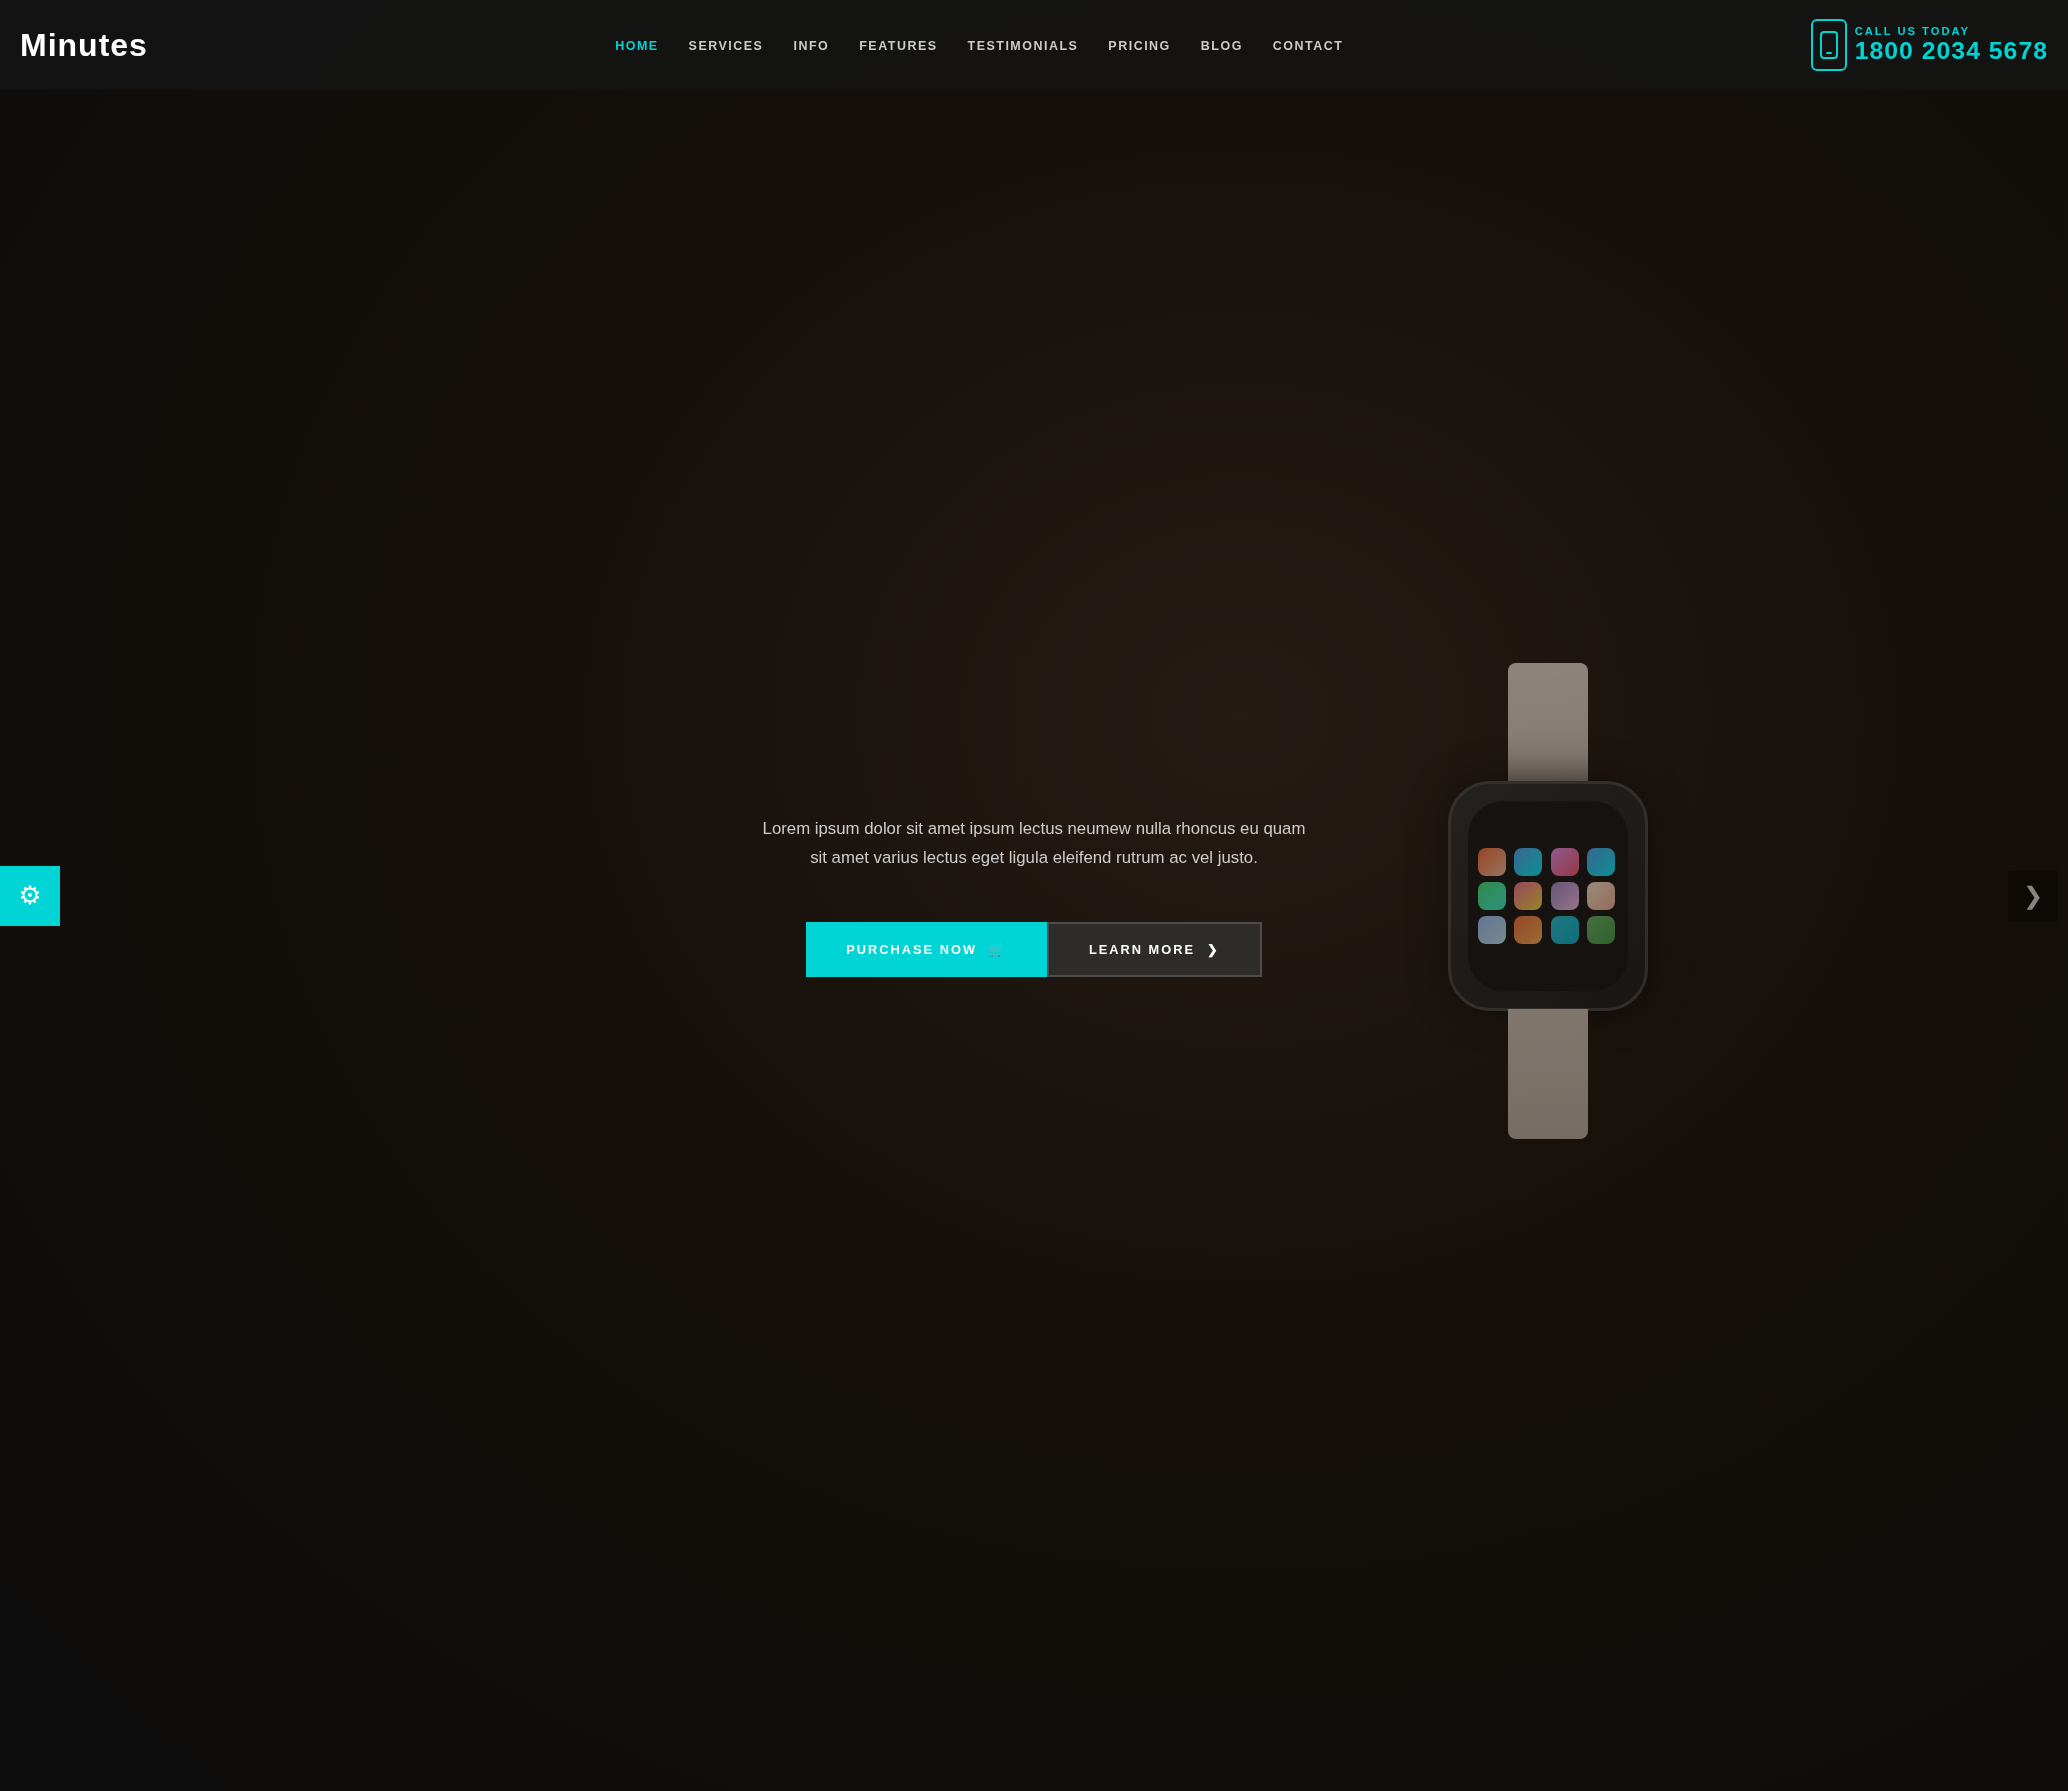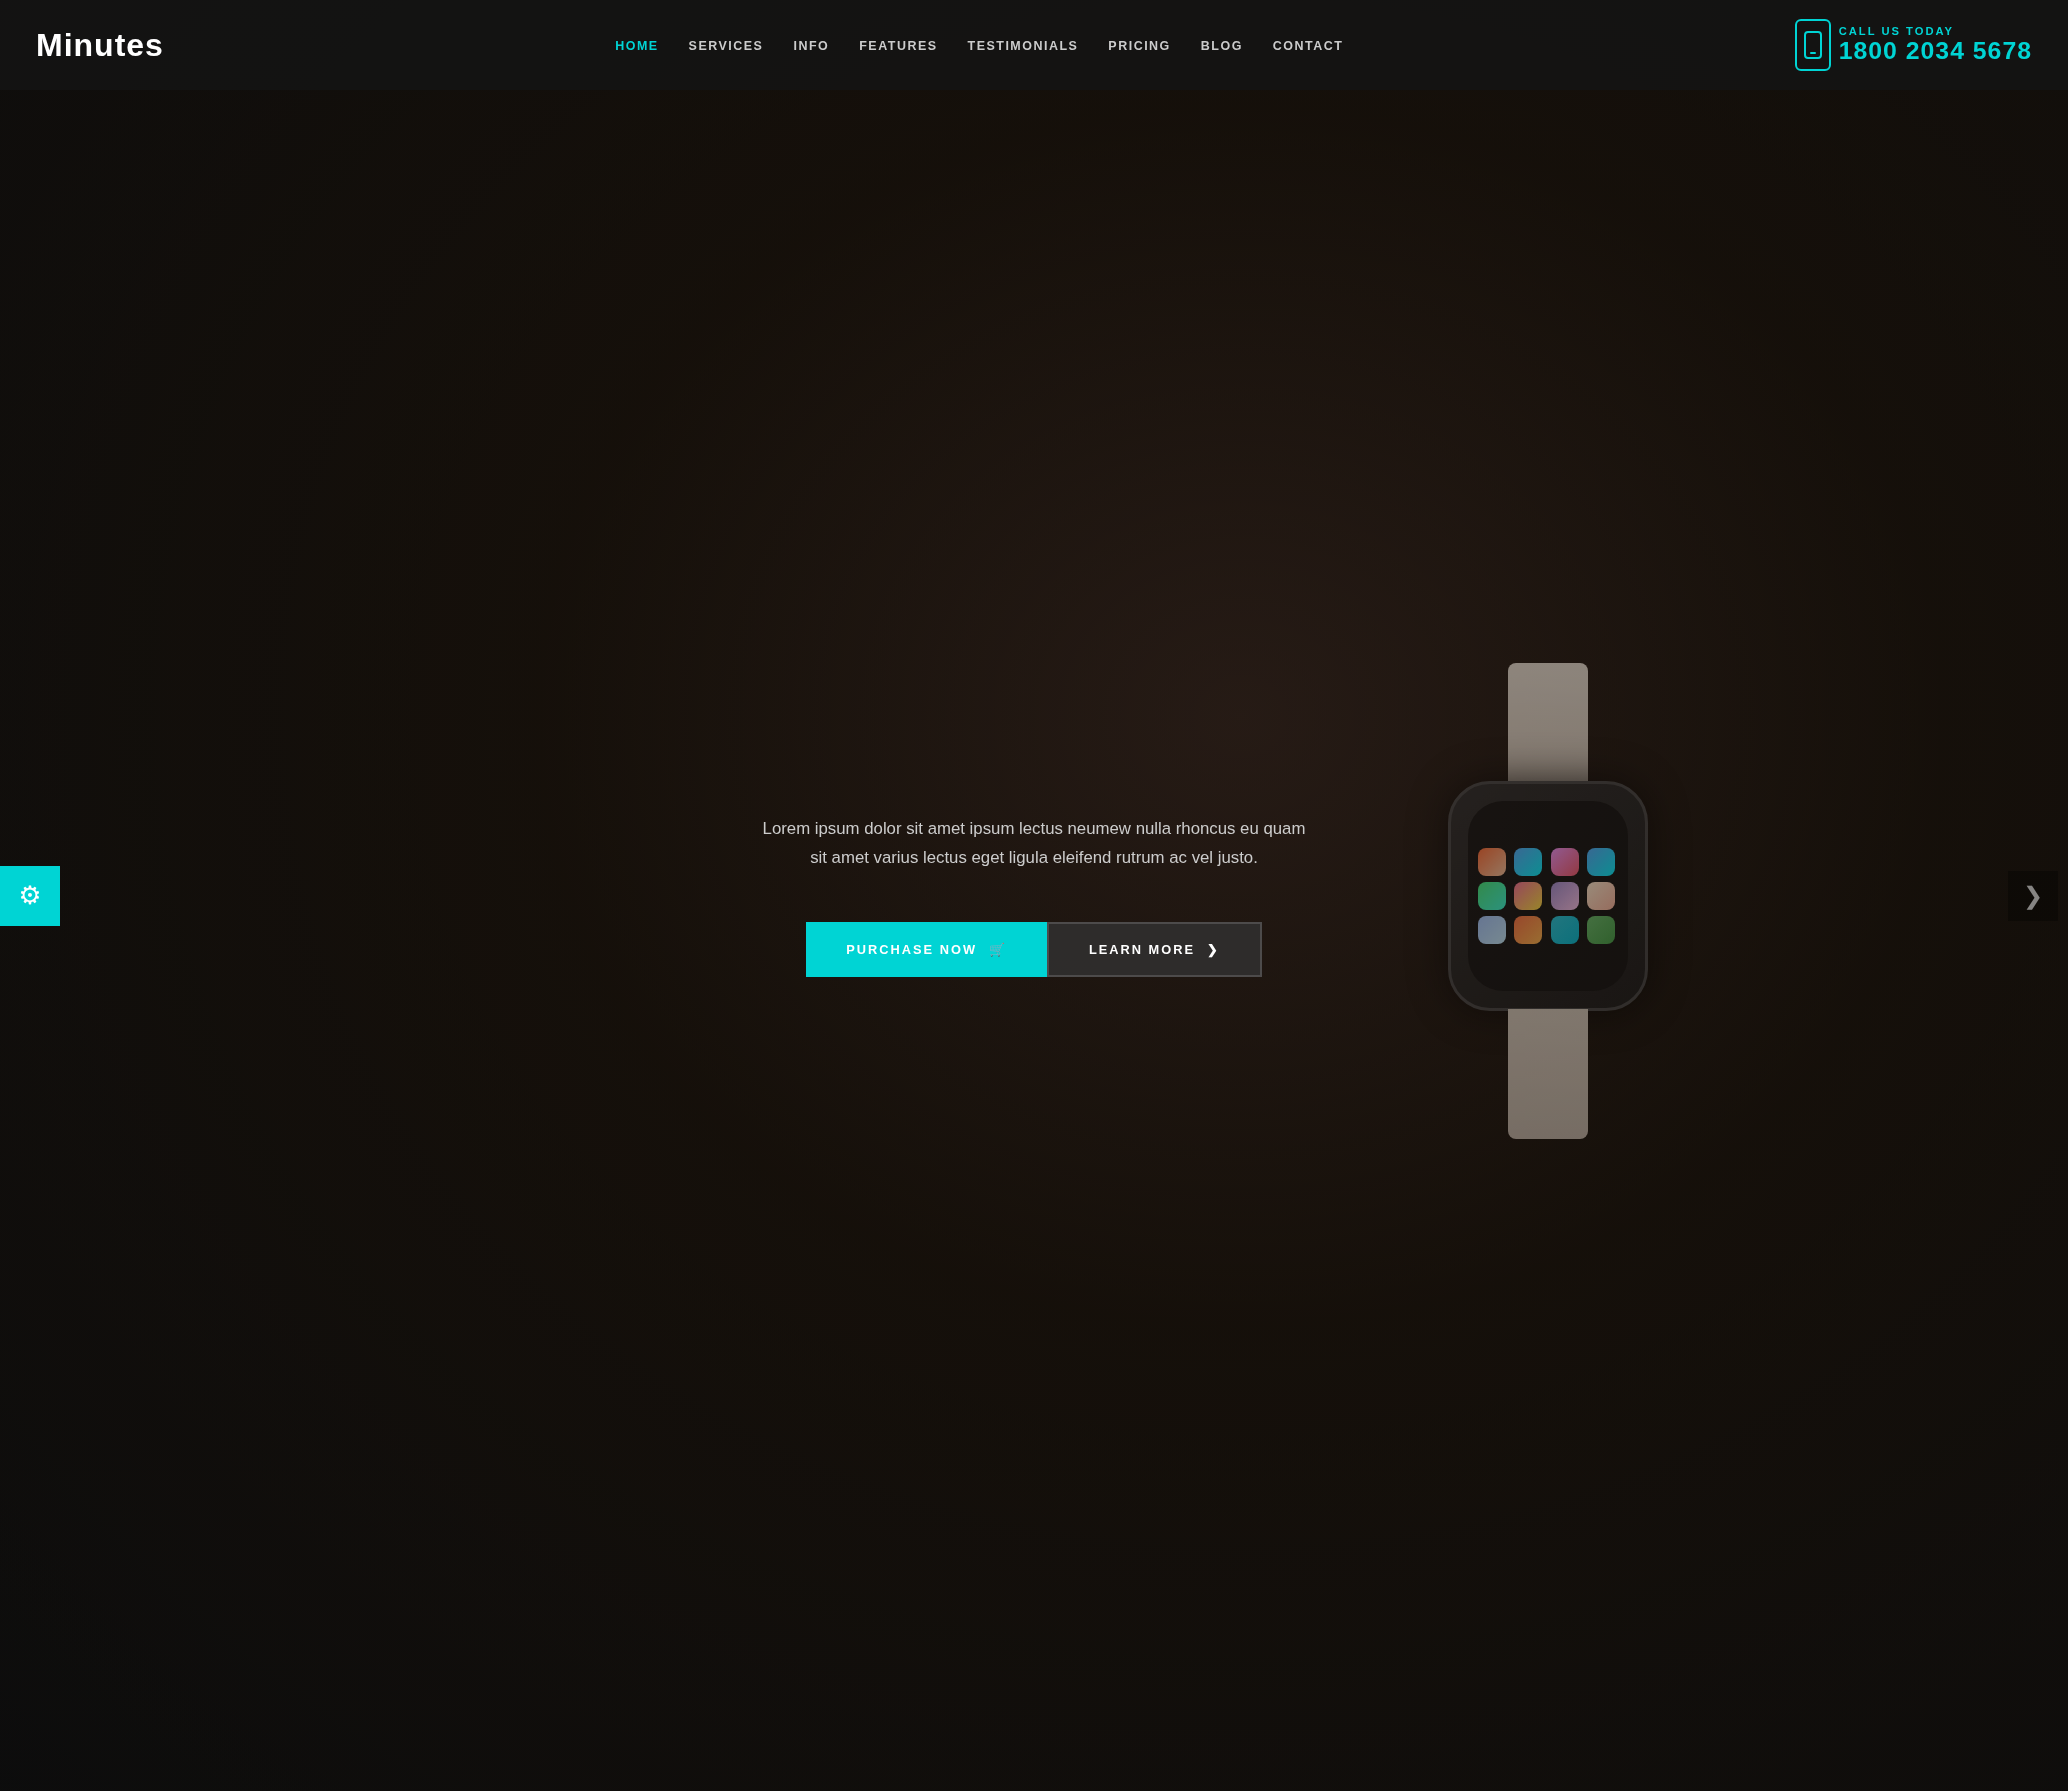--- a/index.html
+++ b/index.html
@@ -18,21 +18,21 @@
     
     .header {
       position: fixed;
       top: 0;
       left: 0;
       right: 0;
       z-index: 100;
       display: flex;
       align-items: center;
       justify-content: space-between;
-      padding: 0 36px;
+      padding: 0 20px;
       height: 90px;
       background: rgba(20, 20, 20, 0.85);
     }
 
     .logo {
       font-size: 2rem;
       font-weight: 900;
       color: #fff;
       letter-spacing: 1px;
       text-decoration: none;

